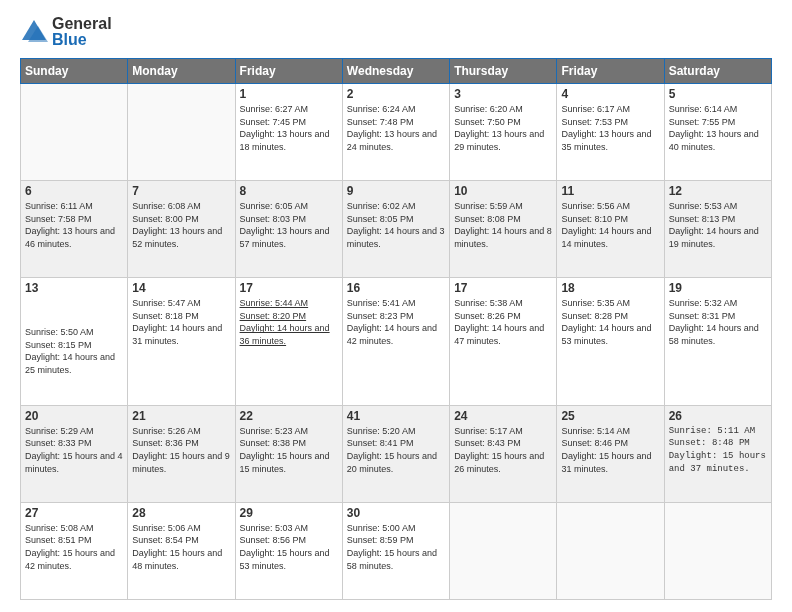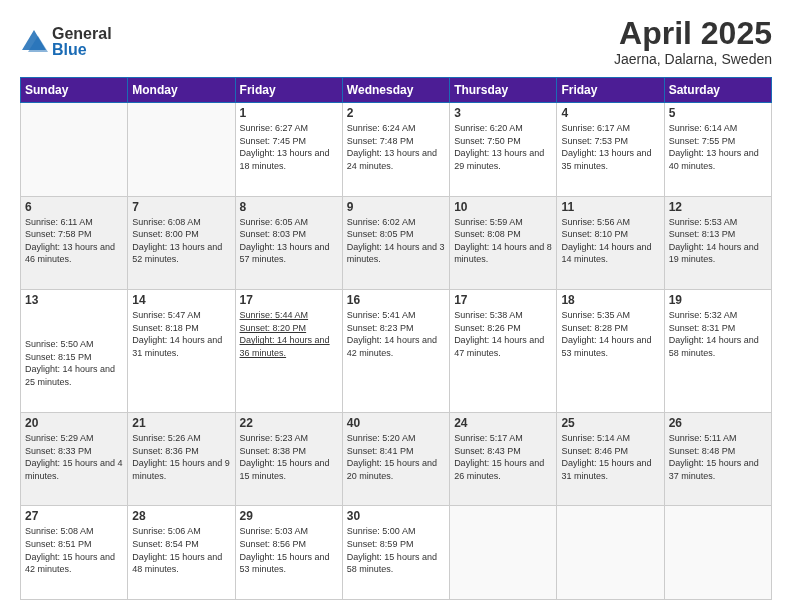--- a/index.html
+++ b/index.html
@@ -59,21 +59,21 @@
     .location {
       font-size: 14px;
       color: #333;
     }
     .calendar {
       width: 100%;
       border-collapse: collapse;
       flex: 1;
     }
     .calendar thead th {
-      background: #4c1d95;
+      background: #737373;
       color: #fff;
       font-size: 12px;
       font-weight: bold;
       padding: 5px 4px;
       text-align: left;
       border: 1px solid #1a6bb5;
     }
     .calendar tbody td {
       border: 1px solid #ccc;
       vertical-align: top;
@@ -109,24 +109,20 @@
     <div class="logo">
       <svg class="logo-icon" viewBox="0 0 28 28">
         <polygon points="14,2 26,22 2,22" fill="#1a6bb5" opacity="0.85"></polygon>
         <polygon points="18,8 28,24 8,24" fill="#1a6bb5" opacity="0.5"></polygon>
       </svg>
       <div class="logo-text">
         <span class="logo-general">General</span>
         <span class="logo-blue">Blue</span>
       </div>
     </div>
-    <div class="header-right">
-      <div class="month-title">April 2025</div>
-      <div class="location">Jaerna, Dalarna, Sweden</div>
-    </div>
   </div>
 
   <table class="calendar">
     <thead>
       <tr>
       <th>Sunday</th>
           <th>Monday</th>
           <th>Friday</th>
           <th>Wednesday</th>
           <th>Thursday</th>
@@ -270,40 +266,40 @@
 Sunset: 8:36 PM
 Daylight: 15 hours and 9 minutes.</div>
           </td>
           <td>
             <span class="day-number">22</span>
             <div class="day-info" style="white-space: pre-line;">Sunrise: 5:23 AM
 Sunset: 8:38 PM
 Daylight: 15 hours and 15 minutes.</div>
           </td>
           <td>
-            <span class="day-number">40</span>
+            <span class="day-number">41</span>
             <div class="day-info" style="white-space: pre-line;">Sunrise: 5:20 AM
 Sunset: 8:41 PM
 Daylight: 15 hours and 20 minutes.</div>
           </td>
           <td>
             <span class="day-number">24</span>
             <div class="day-info" style="white-space: pre-line;">Sunrise: 5:17 AM
 Sunset: 8:43 PM
 Daylight: 15 hours and 26 minutes.</div>
           </td>
           <td>
             <span class="day-number">25</span>
             <div class="day-info" style="white-space: pre-line;">Sunrise: 5:14 AM
 Sunset: 8:46 PM
 Daylight: 15 hours and 31 minutes.</div>
           </td>
           <td>
             <span class="day-number">26</span>
-            <div class="day-info" style="white-space: pre-line;">Sunrise: 5:11 AM
+            <div class="day-info" style="white-space: pre-line; font-family: Liberation Mono, monospace;">Sunrise: 5:11 AM
 Sunset: 8:48 PM
 Daylight: 15 hours and 37 minutes.</div>
           </td>
         </tr>
         <tr>
           <td>
             <span class="day-number">27</span>
             <div class="day-info" style="white-space: pre-line;">Sunrise: 5:08 AM
 Sunset: 8:51 PM
 Daylight: 15 hours and 42 minutes.</div>

